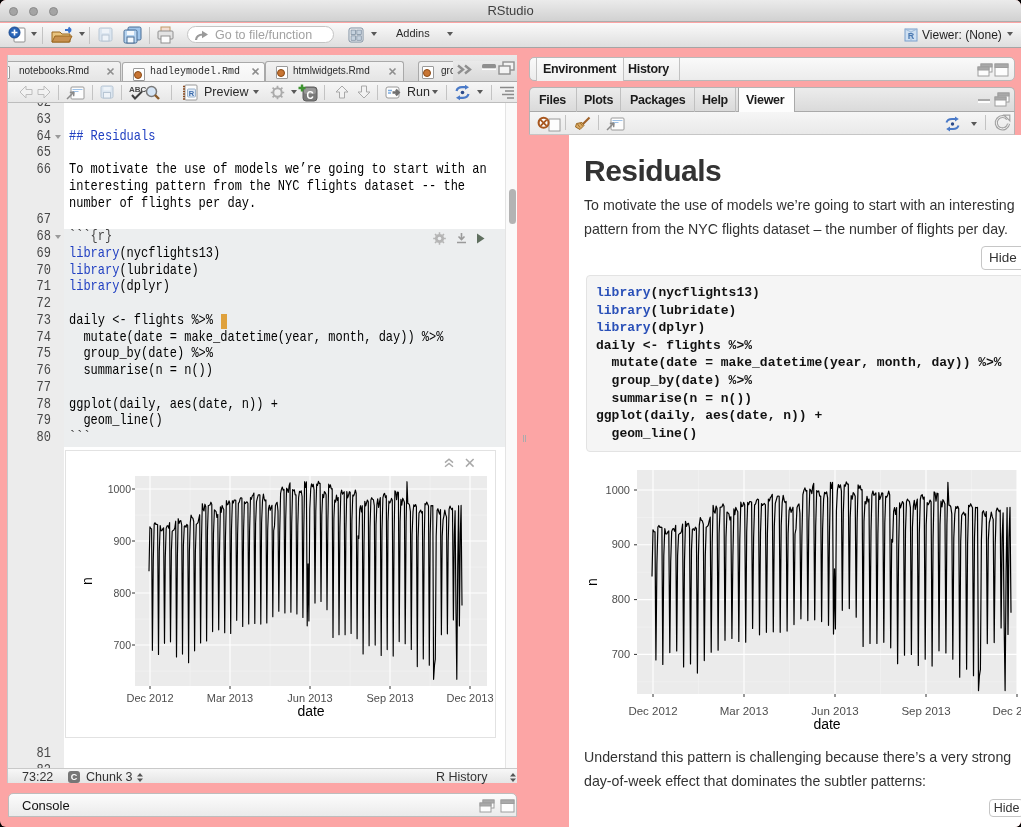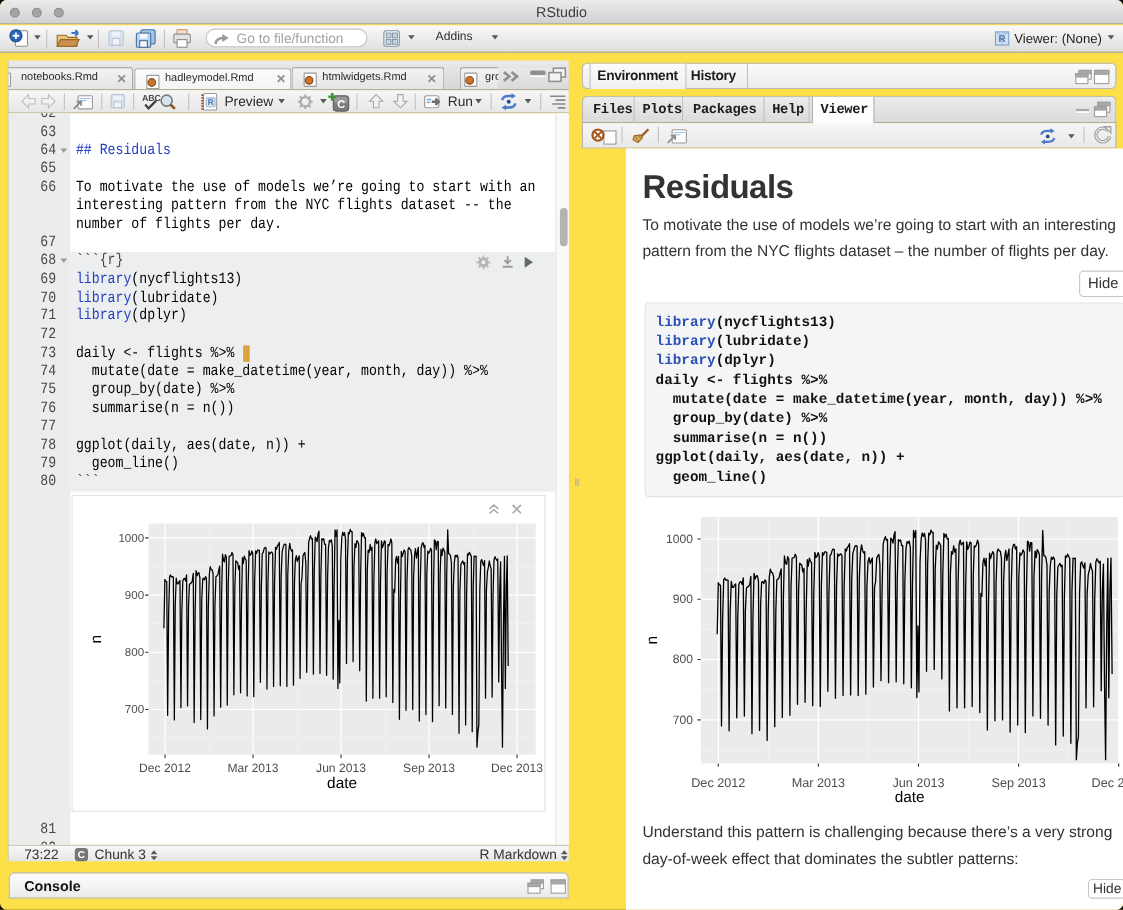--- a/index.html
+++ b/index.html
@@ -1,29 +1,29 @@
 <!DOCTYPE html>
 <html><head><meta charset="utf-8"><style>
 * { margin:0; padding:0; box-sizing:border-box; }
 body { width:1021px; height:827px; background:#000; font-family:"Liberation Sans",sans-serif; overflow:hidden; }
-#win { position:absolute; left:0; top:0; width:1021px; height:827px; border-radius:6px; background:#fde047; overflow:hidden; }
+#win { position:absolute; left:0; top:0; width:1021px; height:827px; border-radius:6px; background:#fca5a5; overflow:hidden; }
 .abs { position:absolute; }
 
 #title { left:0; top:0; width:1021px; height:22px; background:linear-gradient(#ebebeb,#d1d1d1); border-bottom:1px solid #adadad; }
 #title .t { width:100%; text-align:center; font-size:13px; color:#404040; line-height:21px; }
 .mc { position:absolute; top:6.5px; width:9px; height:9px; border-radius:50%; background:#a4a4a4; border:1px solid #8b8b8b; }
 
 #tb { left:0; top:23px; width:1021px; height:25px; background:linear-gradient(#fafafa,#dedede); border-bottom:1px solid #a5a5a5; }
 .sep { position:absolute; top:4px; width:1px; height:17px; background:#c3c3c3; }
 #gobox { position:absolute; left:187px; top:3px; width:147px; height:17px; background:#fff; border:1px solid #c4c4c4; border-radius:9px; font-size:12.5px; color:#a2a2a2; line-height:16px; padding-left:27px; }
 .dda { position:absolute; width:0; height:0; border-left:3.5px solid transparent; border-right:3.5px solid transparent; border-top:4px solid #585858; }
 
 #ltabs { left:8px; top:55px; width:509px; height:27px; background:linear-gradient(#eaeaea,#d6d6d6); border-bottom:1px solid #a9a9a9; overflow:hidden; }
 .ltab { position:absolute; top:6px; height:21px; background:linear-gradient(#f2f2f2,#e4e4e4); border:1px solid #a9a9a9; border-bottom:none; border-radius:3px 3px 0 0; }
-.ltab.act { background:linear-gradient(#fbfbfb,#f3f3f3); top:7px; height:22px; }
+.ltab.act { background:linear-gradient(#fbfbfb,#f3f3f3); top:7px; height:22px;font-family:Liberation Mono, monospace; }
 .ltab .nm { position:absolute; top:3px; font-size:10px; color:#2a2a2a; white-space:nowrap; }
 .doci { position:absolute; top:3px; width:12px; height:13px; background:#fff; border:1px solid #9a9a9a; border-radius:1px; }
 .doci i { position:absolute; left:0px; top:2px; width:8px; height:8px; border-radius:50%; background:#c87533; border:1px solid #8a4a15; }
 #srctb { left:8px; top:82px; width:509px; height:21px; background:linear-gradient(#f6f6f6,#e7e7e7); border-bottom:1px solid #bdbdbd; }
 #srctb .sep { top:3px; height:15px; }
 
 #ed { left:8px; top:103px; width:509px; height:665px; background:#fff; overflow:hidden; }
 #gut { position:absolute; left:0; top:0; width:56px; height:665px; background:#ececec; }
 #chunkbg { position:absolute; left:56px; top:126.00px; width:441px; height:217.75px; background:#eceeef; }
 .gn { position:absolute; width:43px; text-align:right; font-family:"Liberation Mono",monospace; font-size:12px; line-height:16.75px; color:#474747; margin-top:-103px; transform:scaleY(1.18); transform-origin:50% 58%; }
@@ -35,21 +35,21 @@
 #edsb i { position:absolute; left:3px; top:86px; width:7px; height:35px; background:#b3b3b3; border-radius:4px; }
 
 #pc { position:absolute; left:57px; top:347px; width:431px; height:288px; background:#fff; border:1px solid #e2e2e2; overflow:hidden; }
 
 #stat { left:8px; top:768px; width:509px; height:15px; background:linear-gradient(#f7f7f7,#e5e5e5); border-top:1px solid #c9c9c9; font-size:12.5px; color:#333; }
 
 #conh { left:8px; top:793px; width:509px; height:24px; background:linear-gradient(#fcfcfc,#ebebeb); border:1px solid #bdbdbd; border-radius:5px 5px 0 0; }
 
 #envbar { left:529px; top:57px; width:486px; height:24px; background:linear-gradient(#fafafa,#ececec); border:1px solid #b9b9b9; border-radius:5px; }
 .rtab { position:absolute; font-size:12.5px; font-weight:bold; color:#1c1c1c; letter-spacing:-0.3px; }
-#filesbar { left:529px; top:87px; width:486px; height:25px; background:linear-gradient(#ececec,#dadada); border:1px solid #b4b4b4; border-radius:5px 5px 0 0; border-bottom:1px solid #a9a9a9;font-family:Liberation Mono, monospace; }
+#filesbar { left:529px; top:87px; width:486px; height:25px; background:linear-gradient(#ececec,#dadada); border:1px solid #b4b4b4; border-radius:5px 5px 0 0; border-bottom:1px solid #a9a9a9; }
 #vtab { position:absolute; left:208px; top:0; width:57px; height:25px; background:#fdfdfd; border-left:1px solid #a9a9a9; border-right:1px solid #a9a9a9; }
 #vtb { left:529px; top:112px; width:486px; height:23px; background:linear-gradient(#f6f6f6,#e9e9e9); border-left:1px solid #b4b4b4; border-right:1px solid #b4b4b4; border-bottom:1px solid #c6c6c6; }
 #vcontent { left:529px; top:135px; width:486px; height:744px; background:#fff; overflow:hidden;margin-left:40px; }
 #vsb { position:absolute; left:473px; top:0px; width:13px; height:682px; background:#fafafa; }
 #vsb i { position:absolute; left:3px; top:79px; width:7px; height:40px; background:#b6b6b6; border-radius:4px; }
 h1 { position:absolute; left:15px; top:19px; font-size:30px; font-weight:bold; color:#333; letter-spacing:-0.5px; }
 .vp { position:absolute; left:15px; font-size:14.2px; color:#333; line-height:24px; }
 .hideb { position:absolute; width:44px; height:24px; background:#fff; border:1px solid #c6c6c6; border-radius:4px; font-size:13.5px; color:#333; text-align:center; line-height:22px; }
 #vcode { position:absolute; left:17px; top:140px; width:438px; height:177px; background:#f5f5f5; border:1px solid #e3e3e3; border-radius:4px; padding:8px 0 0 9px; font-family:"Liberation Mono",monospace; font-size:13px; font-weight:bold; line-height:17.6px; color:#111; white-space:pre; }
 #vcode i { font-style:normal; color:#2a50b8; }
@@ -348,27 +348,27 @@
         <i></i>
       </div>
   </div>
   <div class="abs" id="stat">
       <div class="abs" style="left:14px;top:1px">73:22</div>
       <div class="abs" style="left:60px;top:1px;width:12px;height:12px;background:#767676;border-radius:3px;color:#fff;font-size:9px;font-weight:bold;text-align:center;line-height:12px;margin-top:1px">C</div>
       <div class="abs" style="left:78px;top:1px">Chunk 3</div>
       <svg style="left:128px;top:3px" width="8" height="11" viewBox="0 0 8 11">
         <path d="M4 1 L7 4.5 L1 4.5 z M4 10 L1 6.5 L7 6.5 z" fill="#555"></path>
       </svg>
-      <div class="abs" style="left:428px;top:1px">R Markdown</div>
+      <div class="abs" style="left:428px;top:1px">R History</div>
       <svg style="left:501px;top:3px" width="8" height="11" viewBox="0 0 8 11">
         <path d="M4 1 L7 4.5 L1 4.5 z M4 10 L1 6.5 L7 6.5 z" fill="#555"></path>
       </svg>
     </div>
   <div class="abs" id="conh">
-      <div class="abs" style="left:13px;top:4px;font-size:13px;font-weight:bold;color:#111">Console</div>
+      <div class="abs" style="left:13px;top:4px;font-size:13px;font-weight:normal;color:#111">Console</div>
       <svg style="left:470px;top:5px" width="16" height="14" viewBox="0 0 16 14">
         <rect x="4" y="1" width="11" height="8" fill="#fdfdfd" stroke="#9e9e9e"></rect>
         <rect x="4" y="1" width="11" height="3" fill="#a9a9a9" stroke="#9e9e9e"></rect>
         <rect x="1" y="4" width="11" height="9" fill="#fdfdfd" stroke="#9e9e9e"></rect>
         <rect x="1" y="4" width="11" height="3" fill="#a9a9a9" stroke="#9e9e9e"></rect>
       </svg>
       <svg style="left:491px;top:5px" width="15" height="14" viewBox="0 0 15 14">
         <rect x="1" y="1" width="13" height="12" fill="#fdfdfd" stroke="#9e9e9e"></rect>
         <rect x="1" y="1" width="13" height="3.5" fill="#a9a9a9" stroke="#9e9e9e"></rect>
       </svg>

